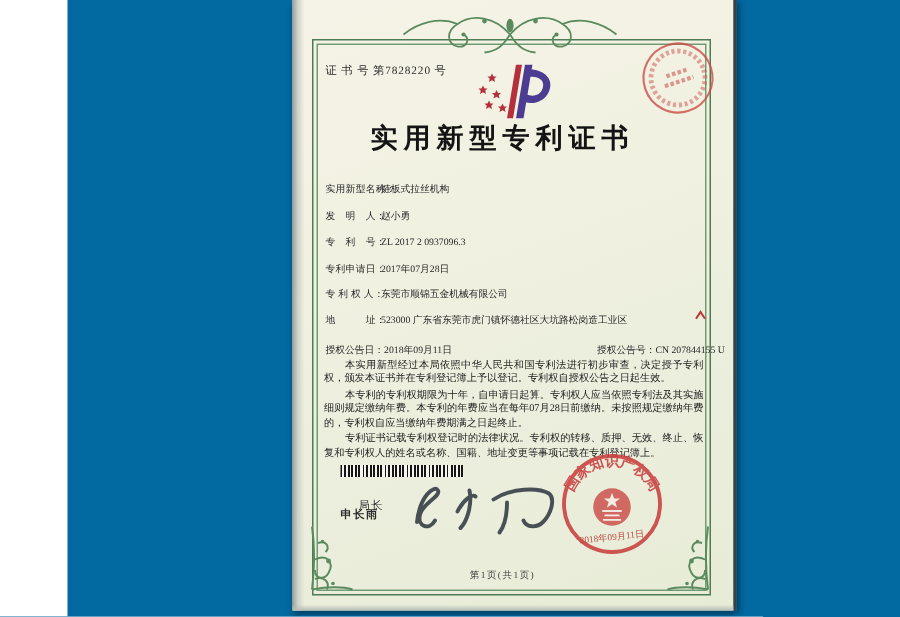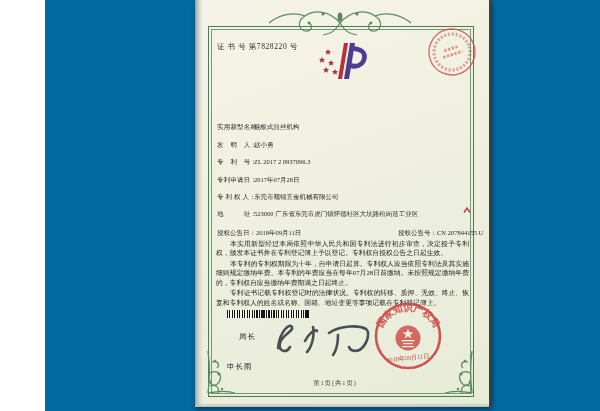--- a/index.html
+++ b/index.html
@@ -41,21 +41,21 @@
   .grant-left{white-space:nowrap;}
 
   
   .paras{position:absolute;left:21px;top:239px;width:253px;color:#222;}
   .paras p{margin:0 0 1.5px 0;font-size:6.8px;line-height:9.3px;text-align:justify;text-indent:14px;}
 
   
   .barcode{position:absolute;left:32px;top:310px;width:82px;height:8px;
     background:repeating-linear-gradient(90deg,#161616 0 1.2px,#f6f6ee 1.2px 2.1px,#161616 2.1px 3.4px,#f6f6ee 3.4px 4.9px);}
   .officer-role{position:absolute;left:44px;top:332px;font-size:7.5px;color:#2c2c2c;letter-spacing:1px;}
-  .officer-name{position:absolute;left:32px;top:362px;font-size:7.5px;color:#2c2c2c;letter-spacing:1px;}
+  .officer-name{position:absolute;left:32px;top:338px;font-size:7.5px;color:#2c2c2c;letter-spacing:1px;font-weight:bold;}
   .signature{position:absolute;left:74px;top:317px;width:108px;height:46px;}
   .seal{position:absolute;left:177px;top:300px;width:72px;height:72px;}
   .seal-date{position:absolute;left:172px;top:354px;width:82px;text-align:center;
     font-size:6.2px;color:#bb4a40;transform:rotate(-6deg);}
   .page-footer{position:absolute;left:0;right:14px;top:379px;text-align:center;font-size:6.3px;letter-spacing:1px;color:#3d3d3d;}
 
   
   .agency-stamp{position:absolute;left:231px;top:26px;width:52px;height:52px;}
   .red-caret{position:absolute;left:268px;top:206px;width:8px;height:8px;}
 </style>
@@ -124,20 +124,21 @@
         <polygon points="7,14 8,16 10,16 8.5,17.5 9,19.7 7,18.5 5,19.7 5.5,17.5 4,16 6,16"></polygon>
         <polygon points="16,17 17,19 19,19 17.5,20.5 18,22.7 16,21.5 14,22.7 14.5,20.5 13,19 15,19"></polygon>
         <polygon points="11,24 12,26 14,26 12.5,27.5 13,29.7 11,28.5 9,29.7 9.5,27.5 8,26 10,26"></polygon>
         <polygon points="20,26 21,28 23,28 21.5,29.5 22,31.7 20,30.5 18,31.7 18.5,29.5 17,28 19,28"></polygon>
       </g>
       <polygon points="29,0 33,0 27,36 23,36" fill="#b5303d"></polygon>
       <polygon points="35,0 40,0 34,36 29,36" fill="#4d3d92"></polygon>
       <path d="M38,3 C50,4 54,11 51,18 C48,25 40,27 35,25 L36,20 C41,22 46,20 47,15 C48,10 44,8 37,8 Z" fill="#4d3d92"></path>
     </svg>
 
+    <div class="title">实用新型专利证书</div>
 
     <div class="field-row" style="top:123px">
       <span class="f-label">实用新型名称：</span>
       <span class="f-value">链板式拉丝机构</span>
     </div>
     <div class="field-row" style="top:141px">
       <span class="f-label">发　明　人：</span>
       <span class="f-value">赵小勇</span>
     </div>
     <div class="field-row" style="top:158px">

